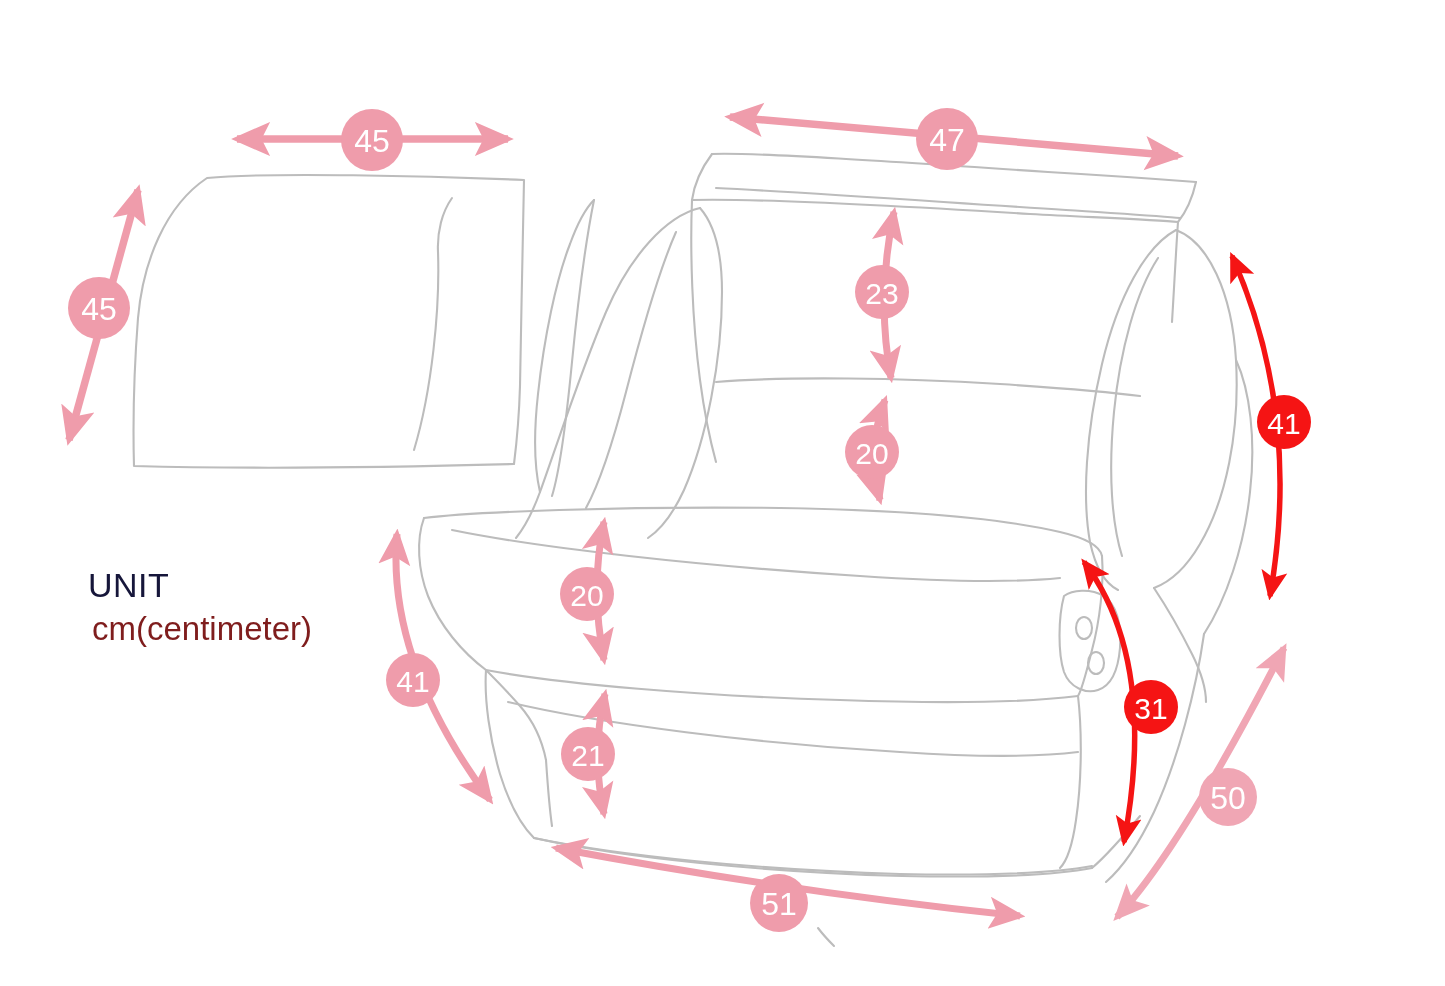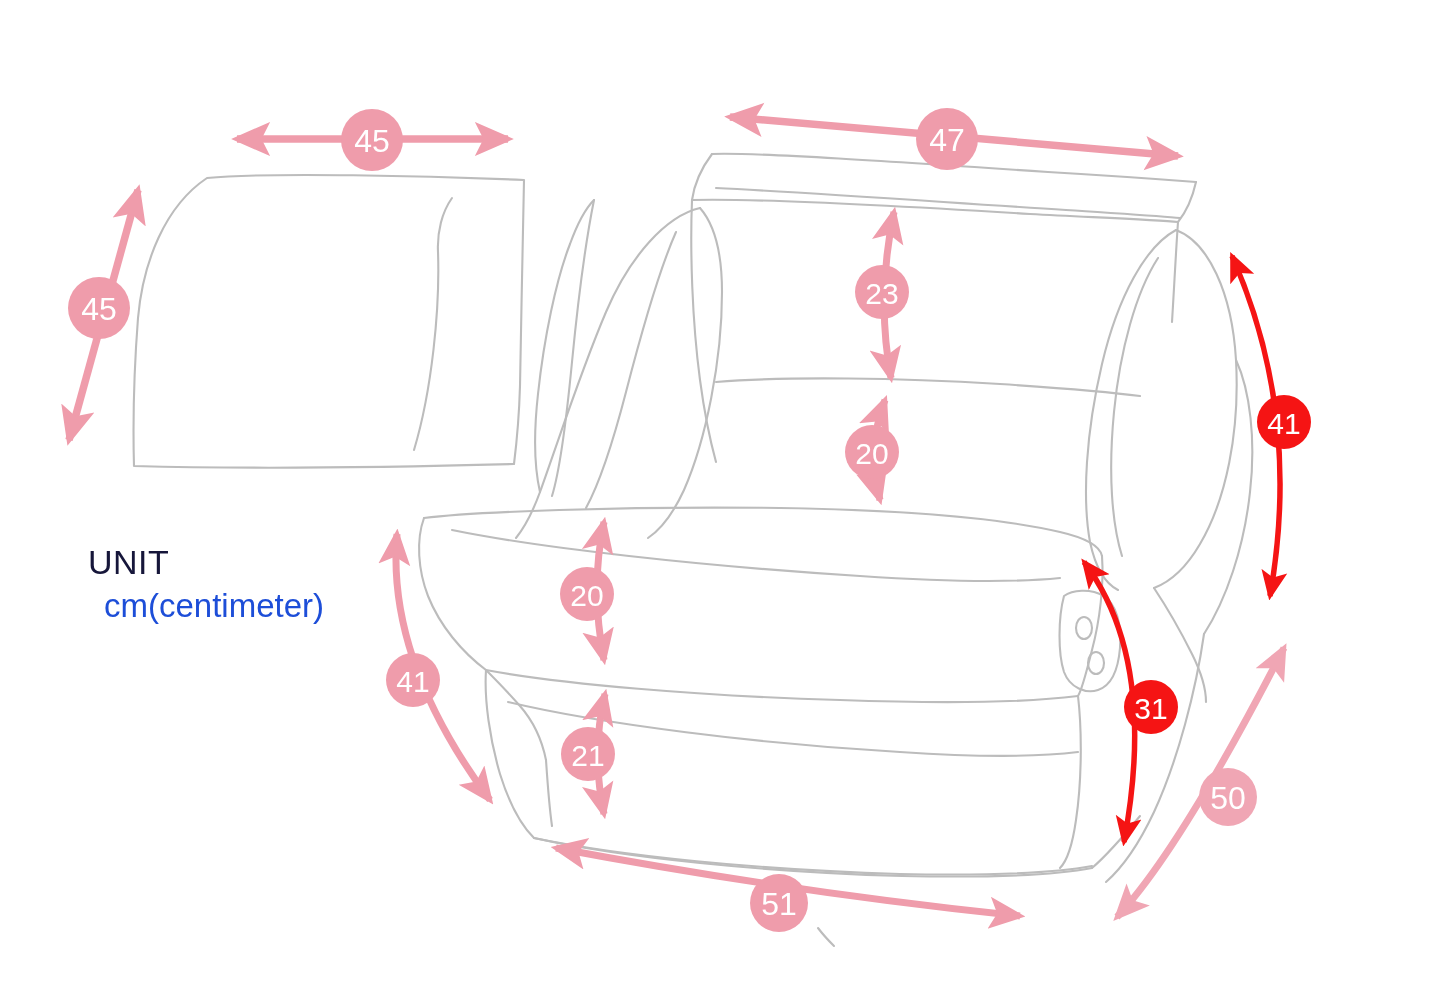--- a/index.html
+++ b/index.html
@@ -4,38 +4,38 @@
 <style>
   html,body{margin:0;padding:0;background:#ffffff;}
   body{
     width:1445px;height:986px;position:relative;overflow:hidden;
     font-family:"Liberation Sans", sans-serif;
   }
   #stage{position:absolute;inset:0;width:1407px;height:986px;}
   svg.layer{position:absolute;left:0;top:0;width:1445px;height:986px;overflow:visible;}
 
   .unit-block{
-    position:absolute;left:80px;top:543px;
+    position:absolute;left:80px;top:566px;
     color:#1b1b3a;
     -webkit-user-select:none;user-select:none;
   }
   .unit-word{
     position:relative;display:inline-block;
     font-size:34px;letter-spacing:.5px;line-height:1;
     padding:2px 6px 4px 8px;
     color:#16163a;
   }
   .unit-word::before{
     content:"";position:absolute;left:0;right:-4px;top:4px;bottom:0px;
     background:#f2b9c2;border-radius:16px;
     filter:blur(5px);opacity:.92;z-index:-1;
   }
   .unit-sub{
-    display:block;margin-top:6px;margin-left:24px;
-    font-size:33px;line-height:1;color:#1d4ed8;letter-spacing:0px;
+    display:block;margin-top:6px;margin-left:12px;
+    font-size:33px;line-height:1;color:#7f1d1d;letter-spacing:0px;
   }
 
   .badge-text{
     font-family:"Liberation Sans", sans-serif;
     font-size:32px;fill:#ffffff;text-anchor:middle;dominant-baseline:central;
     letter-spacing:0px;
   }
   .badge-text.small{font-size:30px;}
 </style>
 </head>

